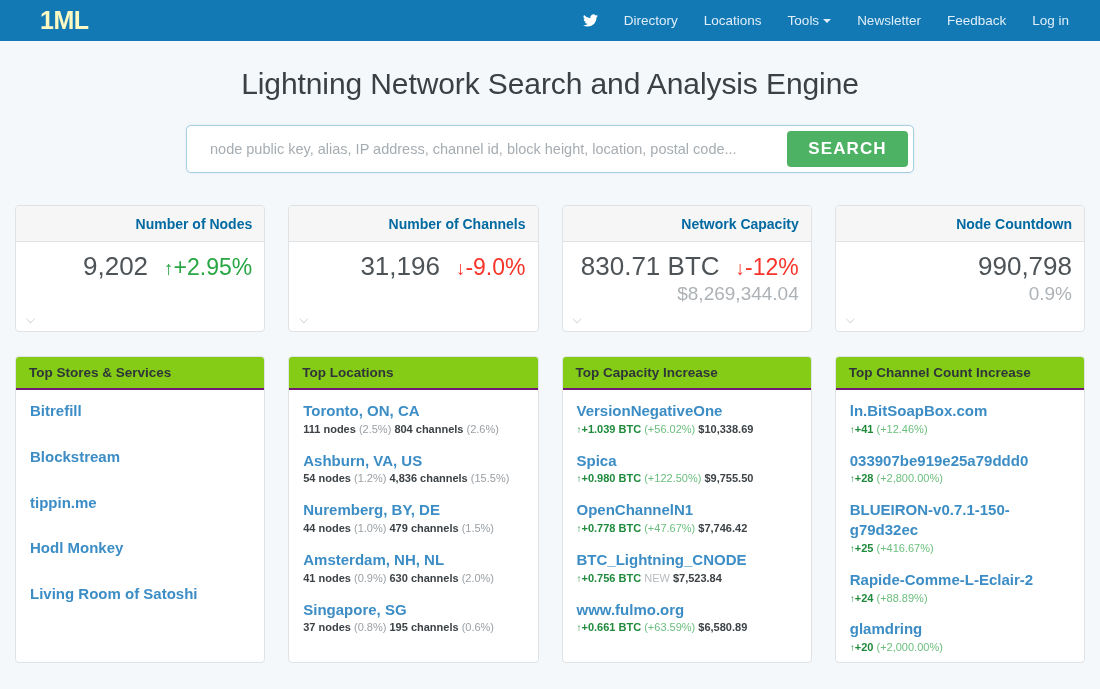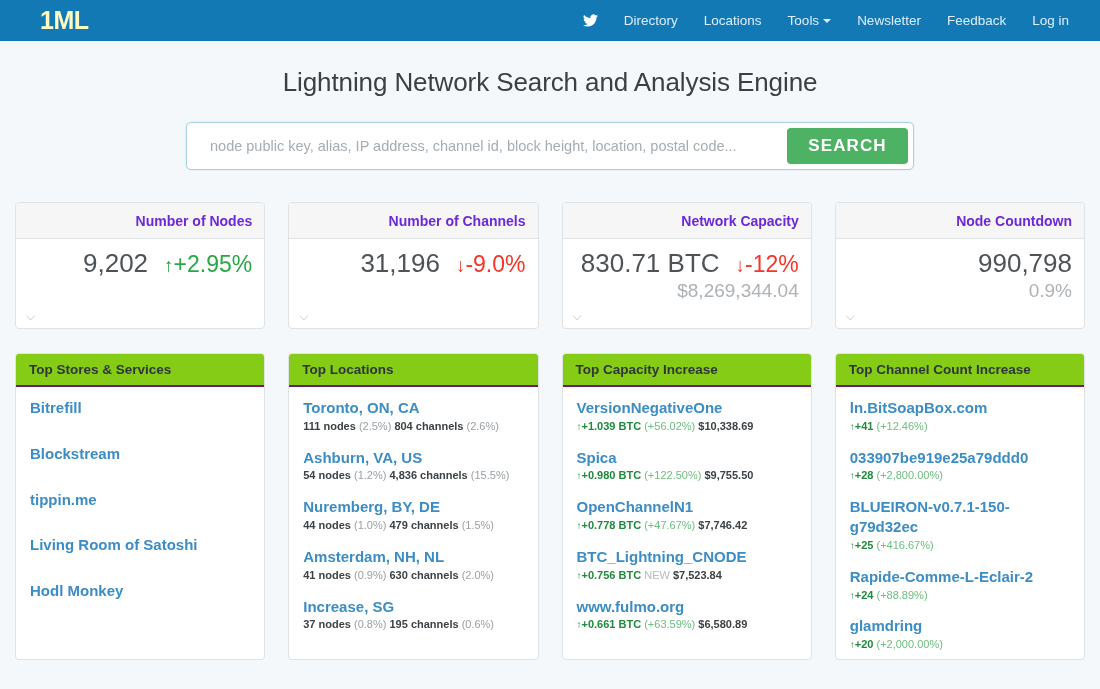--- a/index.html
+++ b/index.html
@@ -54,21 +54,21 @@
     vertical-align: middle;
     border-left: 4px solid transparent;
     border-right: 4px solid transparent;
     border-top: 4px solid #dfeef8;
   }
 
   
   .hero { padding-top: 26px; }
   .hero-title {
     text-align: center;
-    font-size: 26px;
+    font-size: 30px;
     color: #3b4044;
     font-weight: normal;
     letter-spacing: -0.1px;
   }
   .search-wrap {
     width: 728px;
     margin: 24px auto 0;
     height: 48px;
     background: #ffffff;
     border: 1px solid #a8cfe3;
@@ -129,21 +129,21 @@
     border-radius: 3px 3px 0 0;
     height: 36px;
     display: flex;
     align-items: center;
     justify-content: flex-end;
     padding: 0 12px;
   }
   .stat-head-title {
     font-size: 14px;
     font-weight: bold;
-    color: #6d28d9;
+    color: #0369a1;
     padding-left: 20px;
   }
   .stat-body {
     flex: 1;
     position: relative;
     padding: 10px 12px 0;
     display: flex;
     flex-direction: column;
     align-items: flex-end;
   }
@@ -274,24 +274,24 @@
         <div class="item">
             <a href="#" class="item-link">Bitrefill</a>
           </div>
         <div class="item">
             <a href="#" class="item-link">Blockstream</a>
           </div>
         <div class="item">
             <a href="#" class="item-link">tippin.me</a>
           </div>
         <div class="item">
+            <a href="#" class="item-link">Hodl Monkey</a>
+          </div>
+        <div class="item">
             <a href="#" class="item-link">Living Room of Satoshi</a>
-          </div>
-        <div class="item">
-            <a href="#" class="item-link">Hodl Monkey</a>
           </div>
       </div>
     </div>
   </div>
 
   <div>
     <div class="stat-card">
       <div class="stat-head">
         <span class="stat-head-title">Number of Channels</span>
       </div>
@@ -318,21 +318,21 @@
         </div>
         <div class="item">
           <a href="#" class="item-link">Nuremberg, BY, DE</a>
           <div class="item-meta"><span class="meta-strong">44 nodes</span> <span>(1.0%)</span> <span class="meta-strong">479 channels</span> <span>(1.5%)</span></div>
         </div>
         <div class="item">
           <a href="#" class="item-link">Amsterdam, NH, NL</a>
           <div class="item-meta"><span class="meta-strong">41 nodes</span> <span>(0.9%)</span> <span class="meta-strong">630 channels</span> <span>(2.0%)</span></div>
         </div>
         <div class="item">
-          <a href="#" class="item-link">Increase, SG</a>
+          <a href="#" class="item-link">Singapore, SG</a>
           <div class="item-meta"><span class="meta-strong">37 nodes</span> <span>(0.8%)</span> <span class="meta-strong">195 channels</span> <span>(0.6%)</span></div>
         </div>
       </div>
     </div>
   </div>
 
   <div>
     <div class="stat-card">
       <div class="stat-head">
         <span class="stat-head-title">Network Capacity</span>

